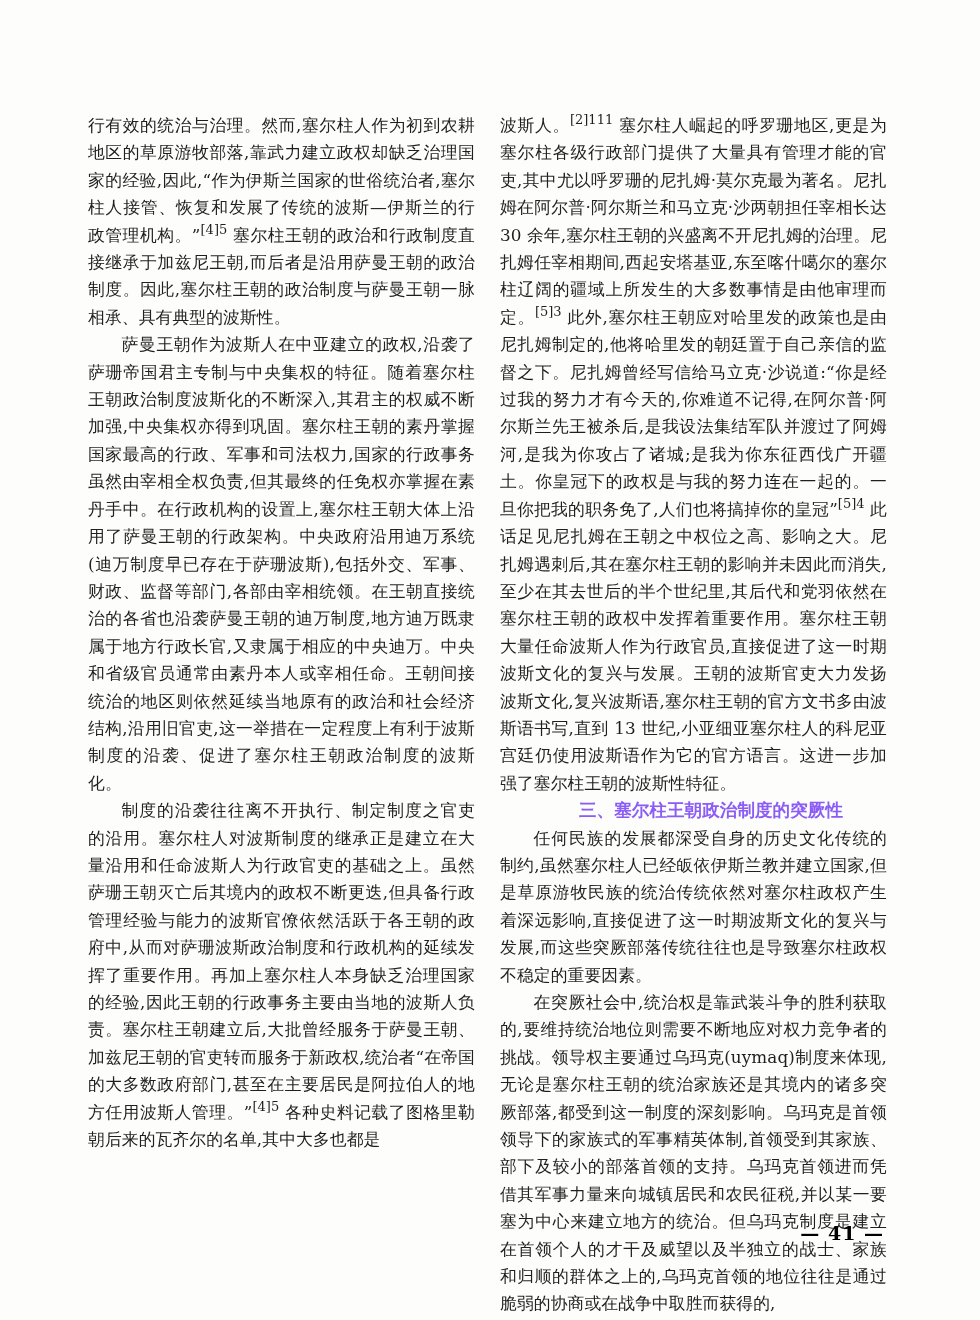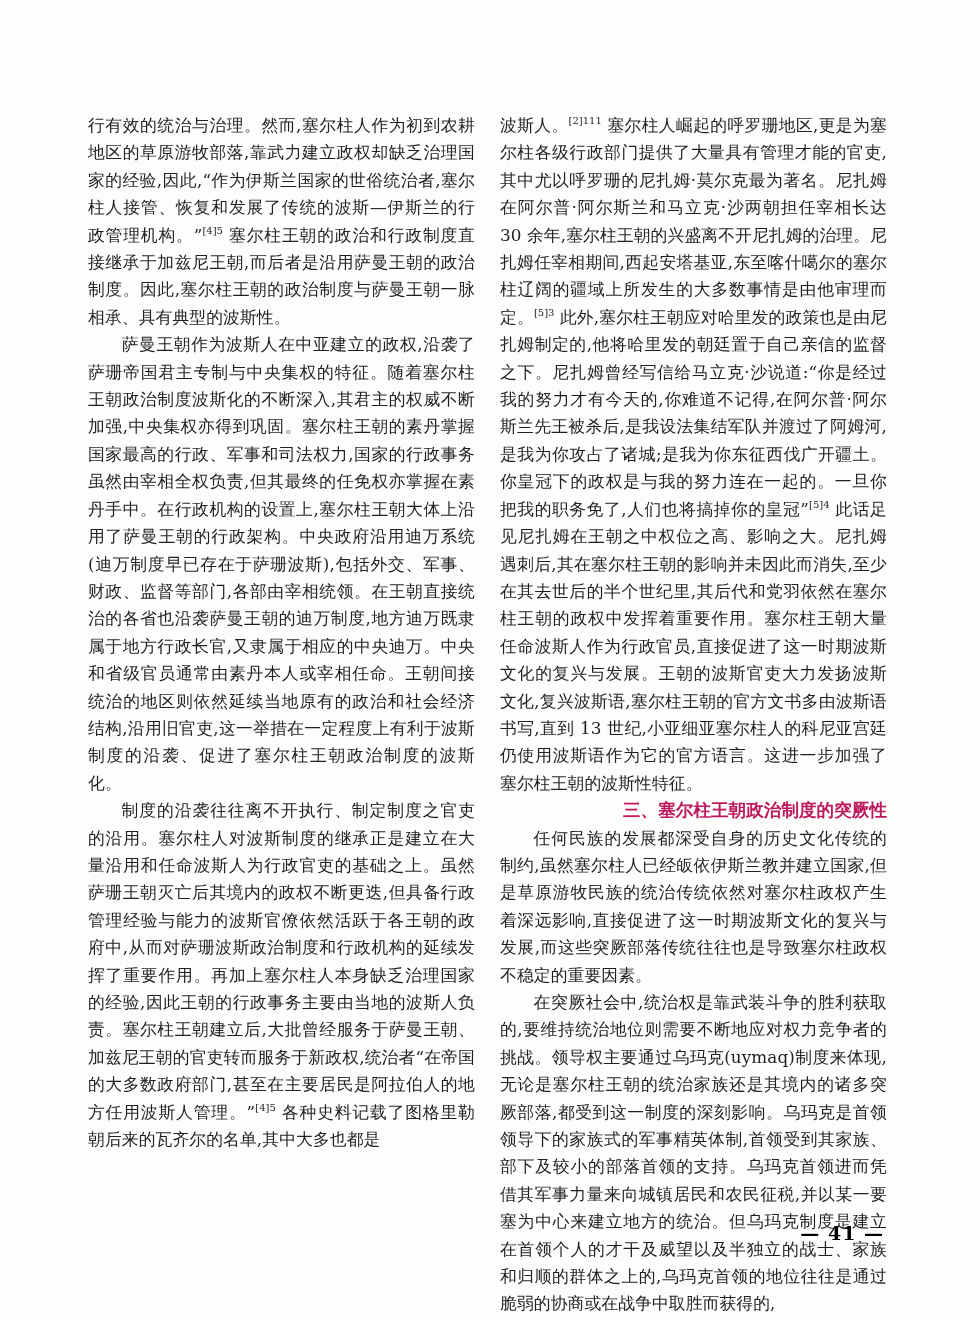--- a/index.html
+++ b/index.html
@@ -34,25 +34,25 @@
   }
   p.para.indent { text-indent: 2em; }
   h3.heading {
     margin: 0;
     padding: 0;
     text-indent: 2em;
     font-family: "DejaVu Sans", "Liberation Sans", sans-serif;
     font-weight: bold;
     font-size: 17.5px;
     line-height: 27.4px;
-    color: #be185d;
-    text-align: right;
+    color: #8b5cf6;
+    text-align: center;
   }
   sup.cite {
-    font-size: 10px;
+    font-size: 13px;
     line-height: 0;
     vertical-align: super;
     letter-spacing: 0;
   }
   .page-number {
     position: absolute;
     top: 1222px;
     right: 96px;
     font-family: "DejaVu Serif", "Liberation Serif", serif;
     font-weight: bold;

